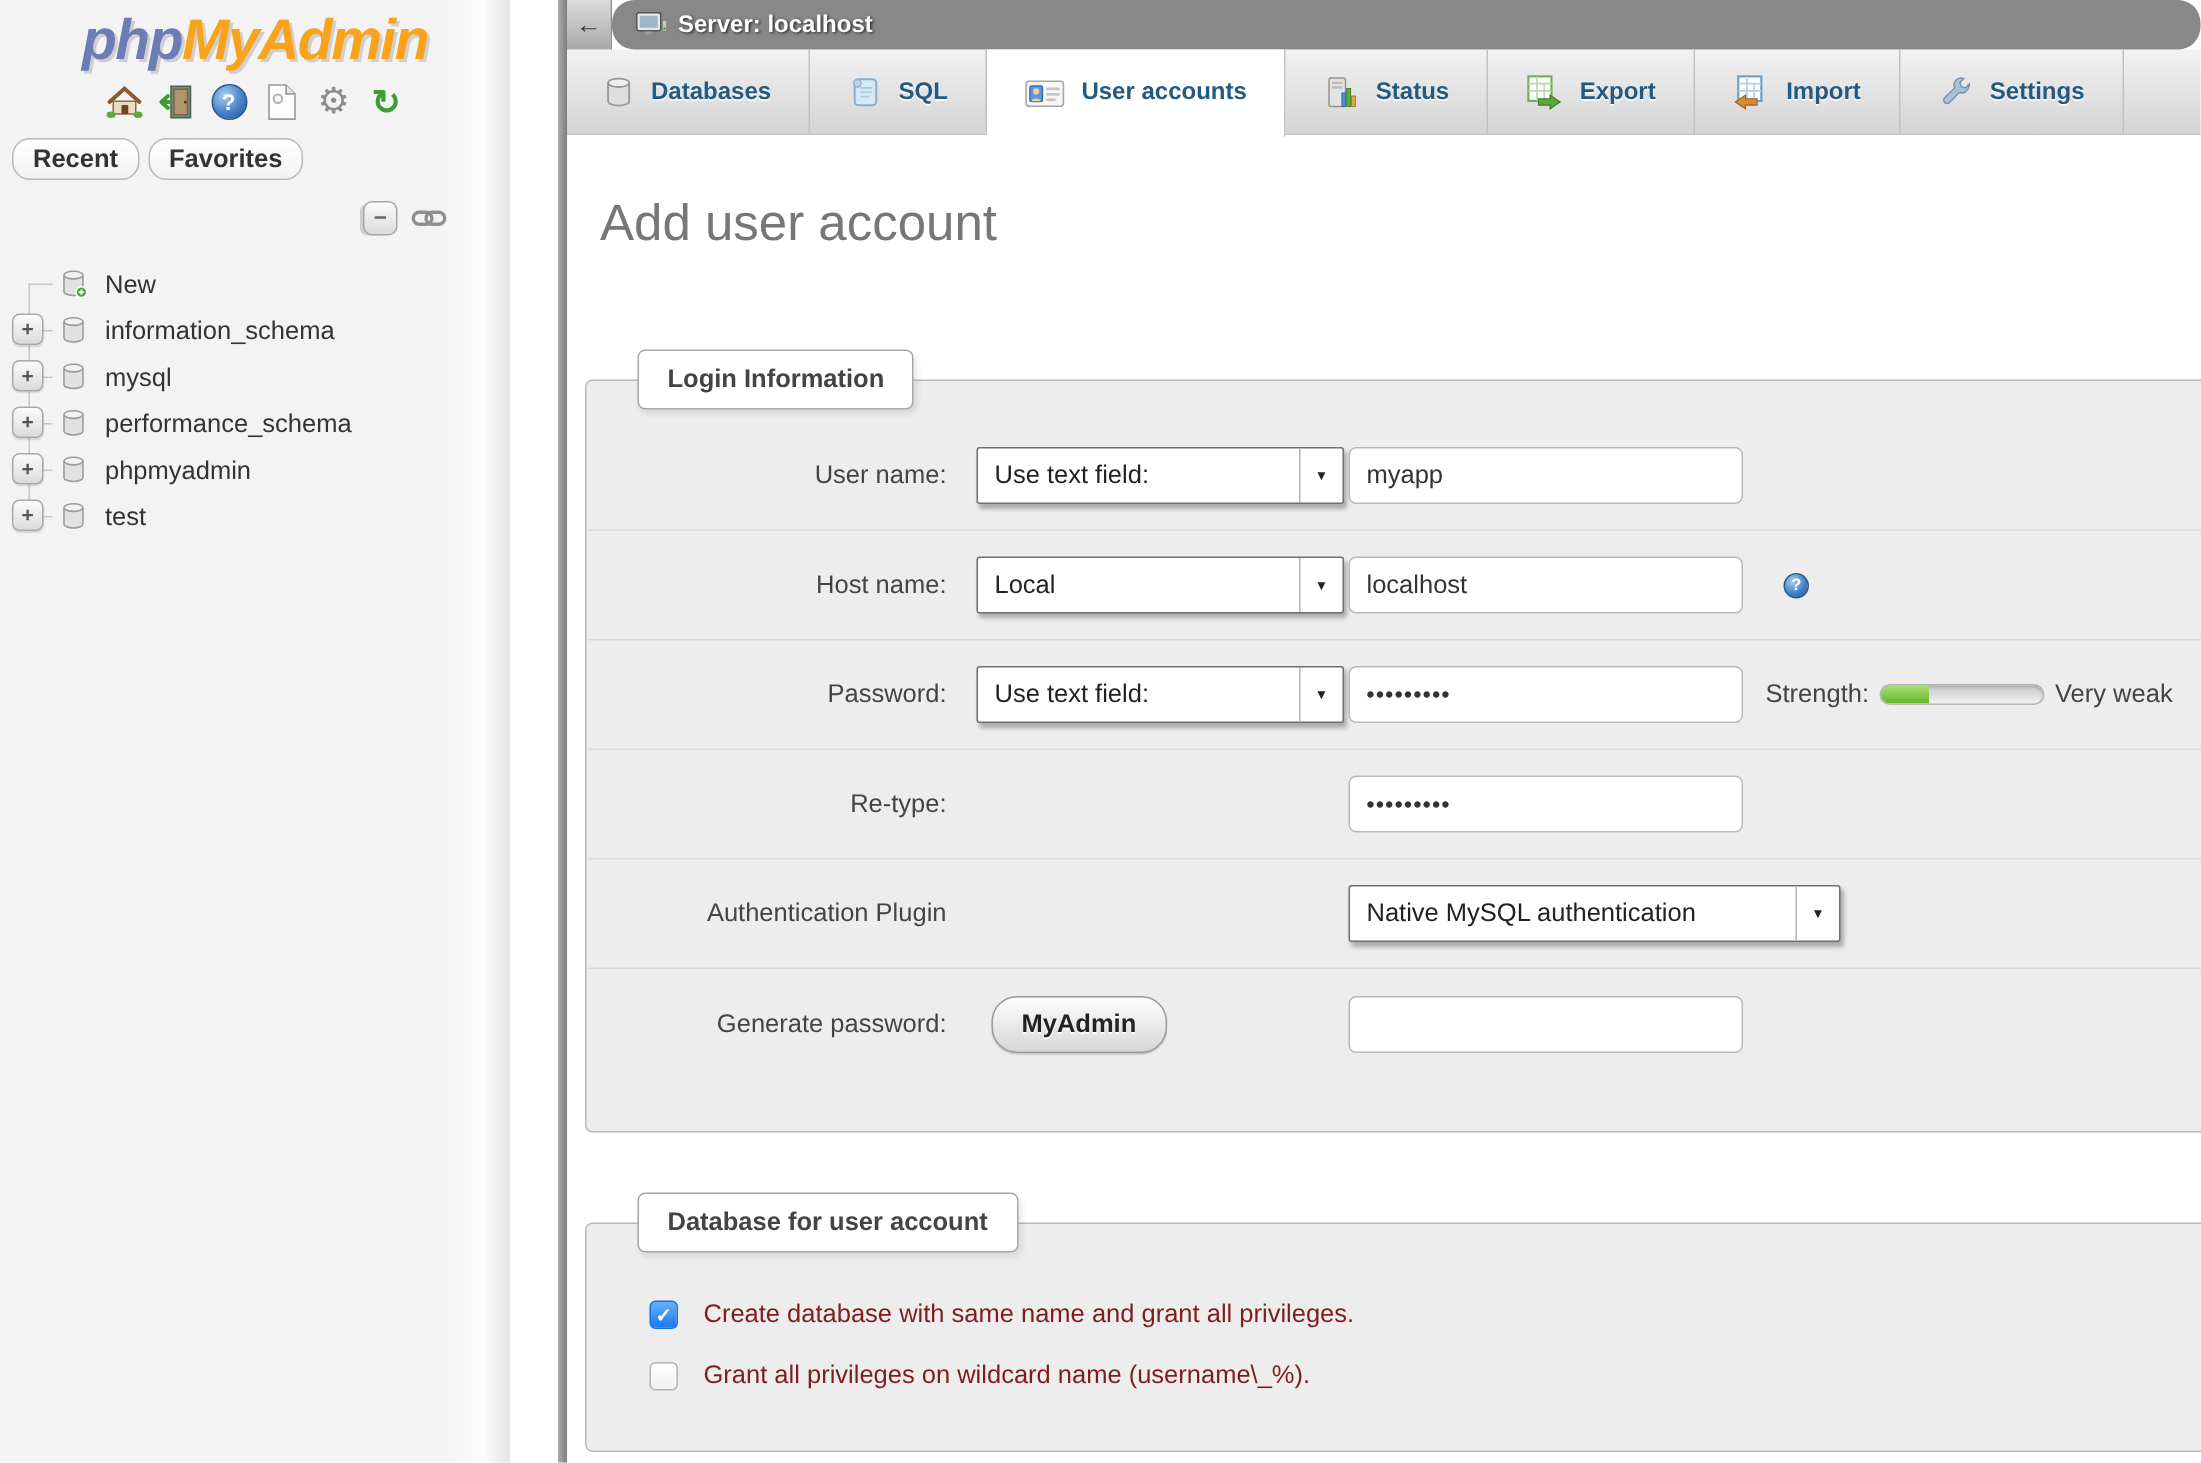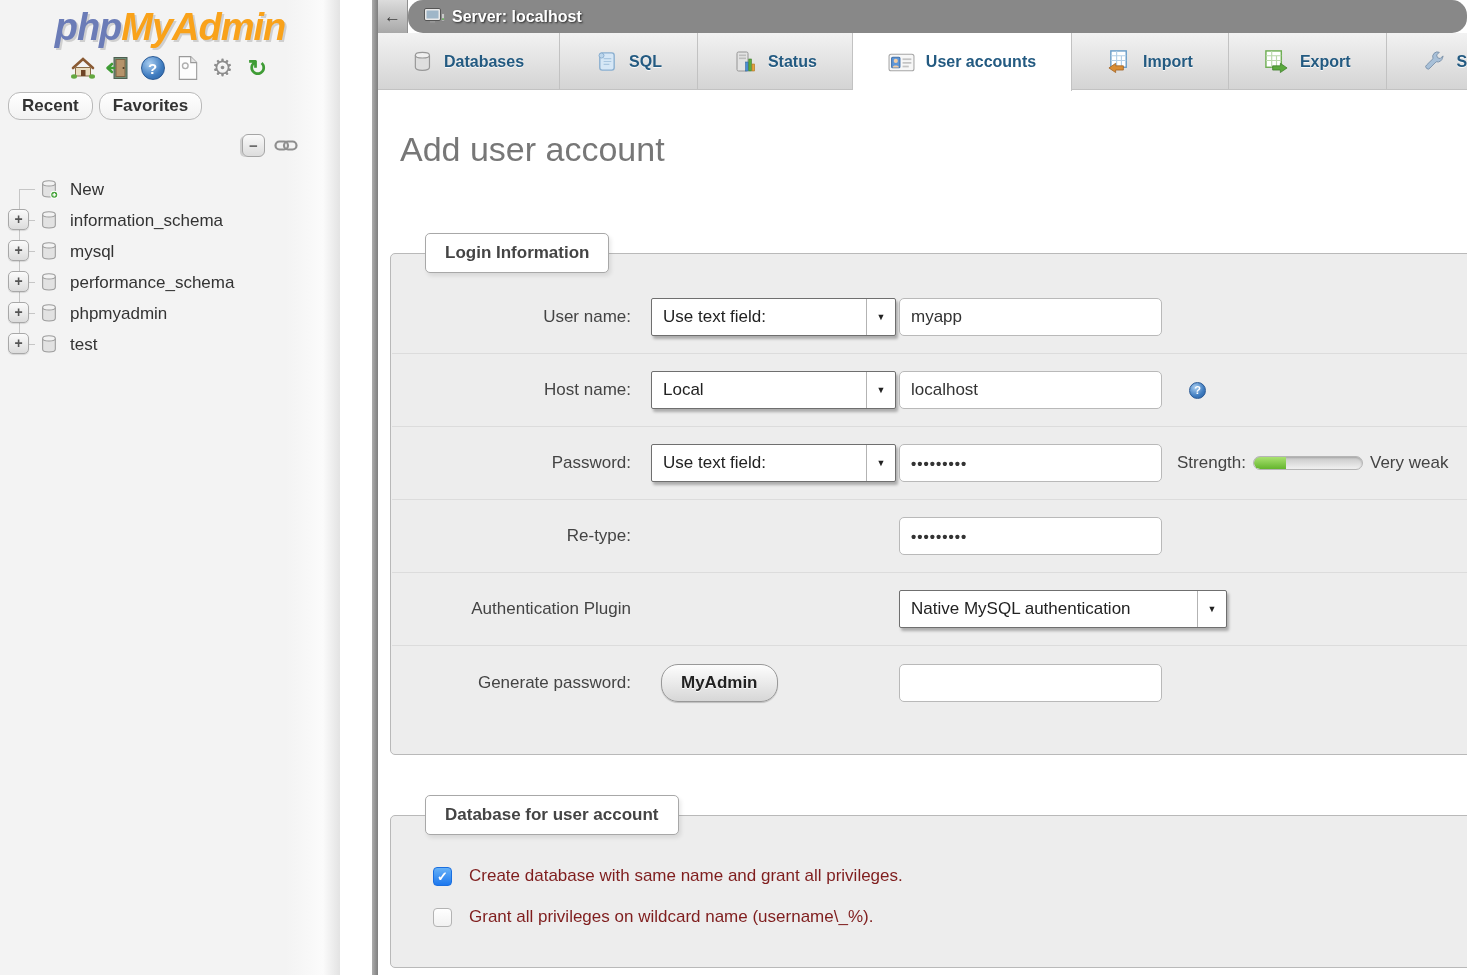--- a/index.html
+++ b/index.html
@@ -53,21 +53,21 @@
   .topbar { height:33px; display:flex; }
   .back-btn { width:30px; height:33px; background:linear-gradient(#dcdcdc,#a8a8a8);
     color:#3a3a3a; font-size:17px; display:flex; align-items:center; justify-content:center;
     cursor:pointer; border-right:1px solid #909090; }
   .serverbar { flex:1; background:#888888; display:flex; align-items:center; gap:7px;
     padding-left:16px; color:#fff; font-weight:bold; font-size:16px;
     text-shadow:1px 1px 2px rgba(0,0,0,0.7);border-radius:15px; }
 
   .tabbar { height:57px; background:linear-gradient(#f2f2f2,#d4d4d4); display:flex;
     border-bottom:1px solid #c2c2c2; }
-  .tab { display:flex; align-items:center; gap:11px; padding:0 35px; height:57px;
+  .tab { display:flex; align-items:center; gap:11px; padding:0 25px; height:57px;
     border-right:1px solid #c2c2c2; font-weight:bold; font-size:16px; color:#235a81;
     cursor:pointer; white-space:nowrap; text-shadow:0 1px 0 rgba(255,255,255,0.8); }
   .tab.active { background:#fff; height:58px; }
 
   h2.page-title { position:absolute; top:130px; left:22px; margin:0; font-size:34px;
     font-weight:normal; color:#777; }
 
   .fieldset { position:absolute; left:12px; width:1150px; background:#ededed;
     border:1px solid #b9b9b9; border-radius:5px; }
   .fs1 { top:253px; height:502px; padding-top:27px; }
@@ -281,66 +281,66 @@
     <div class="tab">
       <span style="display:flex;">
         <svg width="23" height="23" viewBox="0 0 24 24">
           <rect x="5" y="3" width="15" height="18" rx="2.5" fill="#d6e7f6" stroke="#89aecf" stroke-width="1.4"></rect>
           <ellipse cx="6.8" cy="5.8" rx="2.6" ry="2.6" fill="#bcd6ec" stroke="#89aecf"></ellipse>
           <path d="M9 9 h8 M9 12 h8 M9 15 h6" stroke="#a9c6e0" stroke-width="1.2"></path>
         </svg>
       </span>
       <span>SQL</span>
     </div>
-    <div class="tab">
-      <span style="display:flex;">
-        <svg width="24" height="24" viewBox="0 0 24 24">
-          <rect x="4" y="2" width="11" height="19" rx="1.5" fill="#e3e3e3" stroke="#949494"></rect>
-          <rect x="6" y="4.5" width="7" height="1.6" fill="#bdbdbd"></rect>
-          <rect x="6" y="7.5" width="7" height="1.6" fill="#bdbdbd"></rect>
-          <rect x="12.6" y="12" width="2.6" height="9" fill="#4a8fd4" stroke="#34679b" stroke-width="0.6"></rect>
-          <rect x="15.8" y="9" width="2.6" height="12" fill="#58ad3f" stroke="#3c7a2a" stroke-width="0.6"></rect>
-          <rect x="19" y="14" width="2.6" height="7" fill="#e8a33d" stroke="#a87322" stroke-width="0.6"></rect>
-        </svg>
-      </span>
-      <span>Status</span>
-    </div>
     <div class="tab active">
       <span style="display:flex;">
         <svg width="27" height="23" viewBox="0 0 26 22">
           <rect x="1" y="3" width="24" height="16" rx="2" fill="#f7f7f7" stroke="#a5a5a5"></rect>
           <rect x="3.5" y="6" width="8" height="10" rx="1" fill="#5f97d8" stroke="#3f6fa8"></rect>
           <circle cx="7.5" cy="9.5" r="2" fill="#f3cda4"></circle>
           <path d="M4.5 15.8 c0-2.4 6-2.4 6 0 z" fill="#f3cda4"></path>
           <rect x="14" y="7" width="8.5" height="1.7" fill="#c4c4c4"></rect>
           <rect x="14" y="10.5" width="8.5" height="1.7" fill="#c4c4c4"></rect>
           <rect x="14" y="14" width="6" height="1.7" fill="#c4c4c4"></rect>
         </svg>
       </span>
       <span>User accounts</span>
     </div>
     <div class="tab">
       <span style="display:flex;">
+        <svg width="24" height="24" viewBox="0 0 24 24">
+          <rect x="4" y="2" width="11" height="19" rx="1.5" fill="#e3e3e3" stroke="#949494"></rect>
+          <rect x="6" y="4.5" width="7" height="1.6" fill="#bdbdbd"></rect>
+          <rect x="6" y="7.5" width="7" height="1.6" fill="#bdbdbd"></rect>
+          <rect x="12.6" y="12" width="2.6" height="9" fill="#4a8fd4" stroke="#34679b" stroke-width="0.6"></rect>
+          <rect x="15.8" y="9" width="2.6" height="12" fill="#58ad3f" stroke="#3c7a2a" stroke-width="0.6"></rect>
+          <rect x="19" y="14" width="2.6" height="7" fill="#e8a33d" stroke="#a87322" stroke-width="0.6"></rect>
+        </svg>
+      </span>
+      <span>Status</span>
+    </div>
+    <div class="tab">
+      <span style="display:flex;">
+        <svg width="25" height="25" viewBox="0 0 26 26">
+          <rect x="2" y="2" width="16" height="17" fill="#ffffff" stroke="#6fae54" stroke-width="1.5"></rect>
+          <path d="M2 7 h16 M2 12 h16 M8 2 v17 M13 7 v12" stroke="#b9d8ab" stroke-width="1.2"></path>
+          <path d="M9 17.5 h8 v-2.6 l7 4.8 -7 4.8 v-2.6 h-8 z" fill="#5aa93d" stroke="#3f7d2a" stroke-width="0.8"></path>
+        </svg>
+      </span>
+      <span>Export</span>
+    </div>
+    <div class="tab">
+      <span style="display:flex;">
         <svg width="25" height="25" viewBox="0 0 26 26">
           <rect x="4" y="2" width="16" height="17" fill="#ffffff" stroke="#6b9ec9" stroke-width="1.5"></rect>
           <path d="M4 7 h16 M4 12 h16 M10 2 v17 M15 7 v12" stroke="#b4cfe6" stroke-width="1.2"></path>
           <path d="M17 17.5 h-8 v-2.6 l-7 4.8 7 4.8 v-2.6 h8 z" fill="#d98c33" stroke="#a06020" stroke-width="0.8"></path>
         </svg>
       </span>
       <span>Import</span>
-    </div>
-    <div class="tab">
-      <span style="display:flex;">
-        <svg width="25" height="25" viewBox="0 0 26 26">
-          <rect x="2" y="2" width="16" height="17" fill="#ffffff" stroke="#6fae54" stroke-width="1.5"></rect>
-          <path d="M2 7 h16 M2 12 h16 M8 2 v17 M13 7 v12" stroke="#b9d8ab" stroke-width="1.2"></path>
-          <path d="M9 17.5 h8 v-2.6 l7 4.8 -7 4.8 v-2.6 h-8 z" fill="#5aa93d" stroke="#3f7d2a" stroke-width="0.8"></path>
-        </svg>
-      </span>
-      <span>Export</span>
     </div>
     <div class="tab">
       <span style="display:flex;">
         <svg width="24" height="24" viewBox="0 0 24 24">
           <path d="M20.5 7.2 a4.8 4.8 0 0 1 -6.3 4.55 L8 18 a2.3 2.3 0 1 1 -3.2 -3.2 l6.25 -6.2 A4.8 4.8 0 0 1 17.3 2.3 L14.6 5 l0.9 2.7 2.7 0.9 2.7 -2.7 c0.1 0.42 0.16 0.85 0.16 1.3 z" fill="#a8c0d8" stroke="#7990a8" stroke-width="0.9"></path>
         </svg>
       </span>
       <span>Settings</span>
     </div>
   </div>

